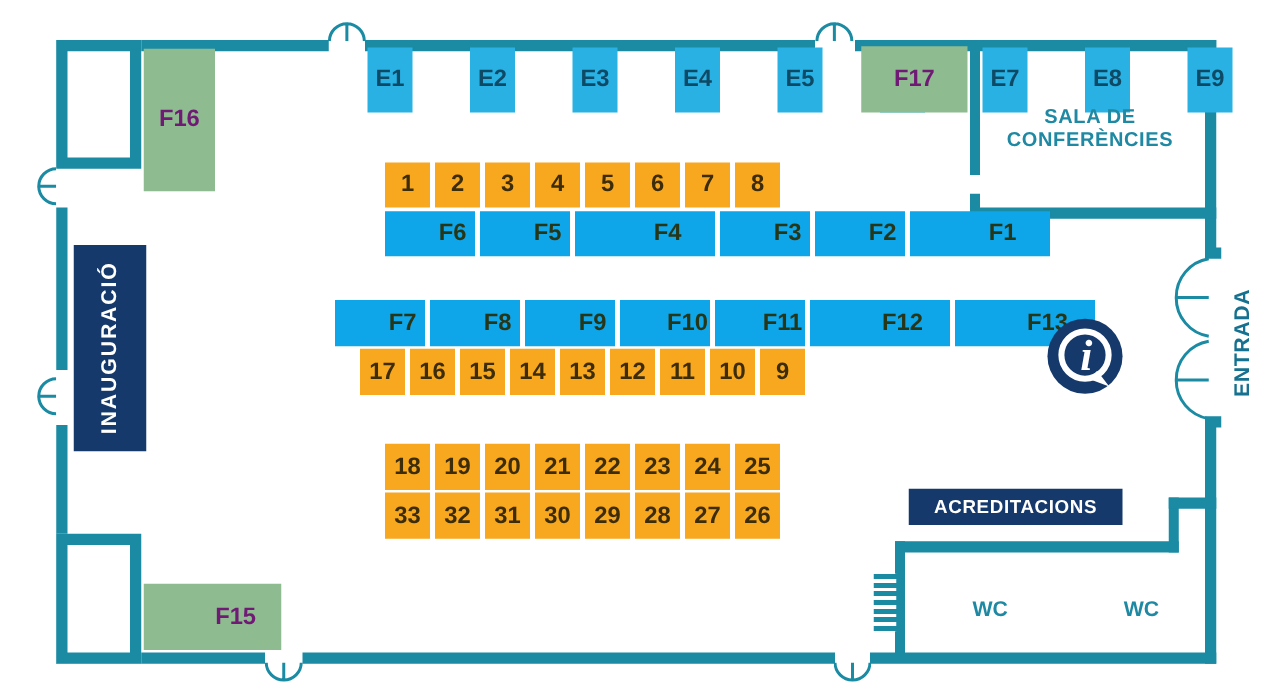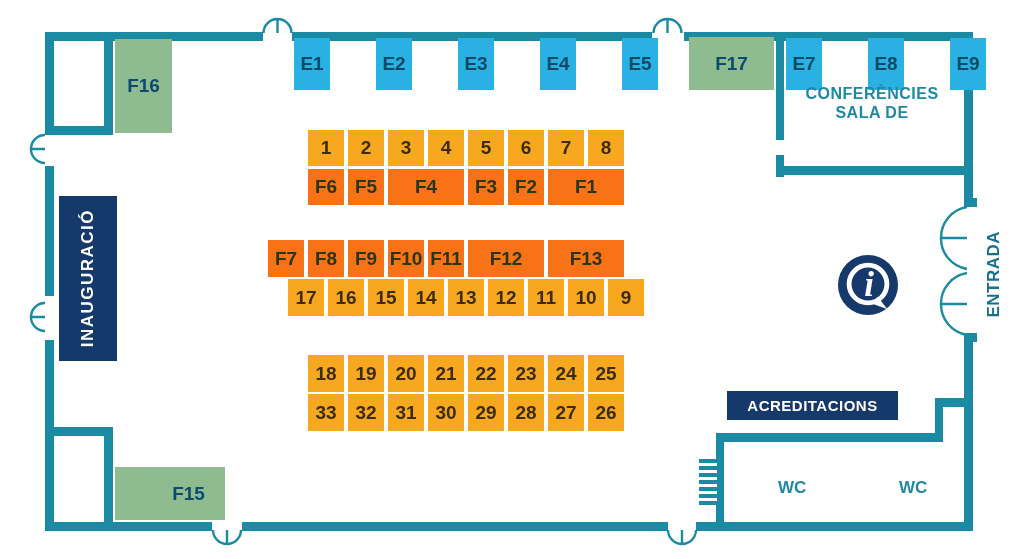--- a/index.html
+++ b/index.html
@@ -10,34 +10,34 @@
   .wall{position:absolute;background:#1b8ba4;}
   .room-box{position:absolute;background:#fff;border:9px solid #1b8ba4;box-sizing:border-box;}
   .booth-row{position:absolute;display:flex;gap:4px;}
   .booth{
     width:36px;display:flex;align-items:center;justify-content:center;
     font-weight:bold;font-size:19px;flex:0 0 auto;
   }
   .booth.span2{width:76px;}
   .booth.blue{background:#29b1e4;color:#0e4a66;}
   .booth.orange{background:#f7a81f;color:#3c2c08;}
-  .booth.green{background:#f97316;color:#283618;}
+  .booth.green{background:#0ea5e9;color:#283618;padding-left:36px;}
   .row-e{left:294px;top:38px;height:52px;gap:46px;}
   .row-1{left:308px;top:130px;height:36px;}
   .row-2{left:308px;top:169px;height:36px;}
   .row-3{left:268px;top:240px;height:37px;}
   .row-4{left:268px;top:279px;height:37px;padding-left:20px;}
   .row-5{left:308px;top:355px;height:37px;}
   .row-6{left:308px;top:394px;height:37px;}
   .row-7{left:268px;top:466px;height:54px;}
   .booth-single{
-    position:absolute;background:#8ebc90;color:#0c4a6e;display:flex;
+    position:absolute;background:#8ebc90;color:#701a75;display:flex;
     align-items:center;justify-content:center;font-weight:bold;font-size:19px;
   }
-  #f16{left:115px;top:39px;width:57px;height:94px;}
+  #f16{left:115px;top:39px;width:57px;height:114px;}
   #f17{left:689px;top:37px;width:85px;height:53px;}
   #f15{left:115px;top:467px;width:73px;height:53px;padding-left:37px;}
   .navy-sign{
     position:absolute;background:#16396b;color:#ffffff;font-weight:bold;
     display:flex;align-items:center;justify-content:center;
   }
   #inauguracio{left:59px;top:196px;width:58px;height:165px;}
   #inauguracio span{
     writing-mode:vertical-rl;transform:rotate(180deg);
     font-size:17px;letter-spacing:1.5px;white-space:nowrap;
@@ -186,22 +186,22 @@
     </div>
 
   <div class="booth-single" id="f16">F16</div>
   <div class="booth-single" id="f17">F17</div>
   <div class="booth-single" id="f15">F15</div>
 
   <div class="navy-sign" id="inauguracio">
     <span>INAUGURACIÓ</span>
   </div>
   <div class="teal-label" id="sala-label">
+    <div>SALA DE</div>
     <div>CONFERÈNCIES</div>
-    <div>SALA DE</div>
   </div>
   <div class="navy-sign" id="acreditacions">
     <span>ACREDITACIONS</span>
   </div>
   <div class="teal-label" id="wc-left">WC</div>
   <div class="teal-label" id="wc-right">WC</div>
   <div class="teal-label" id="entrada">
     <span>ENTRADA</span>
   </div>
 

